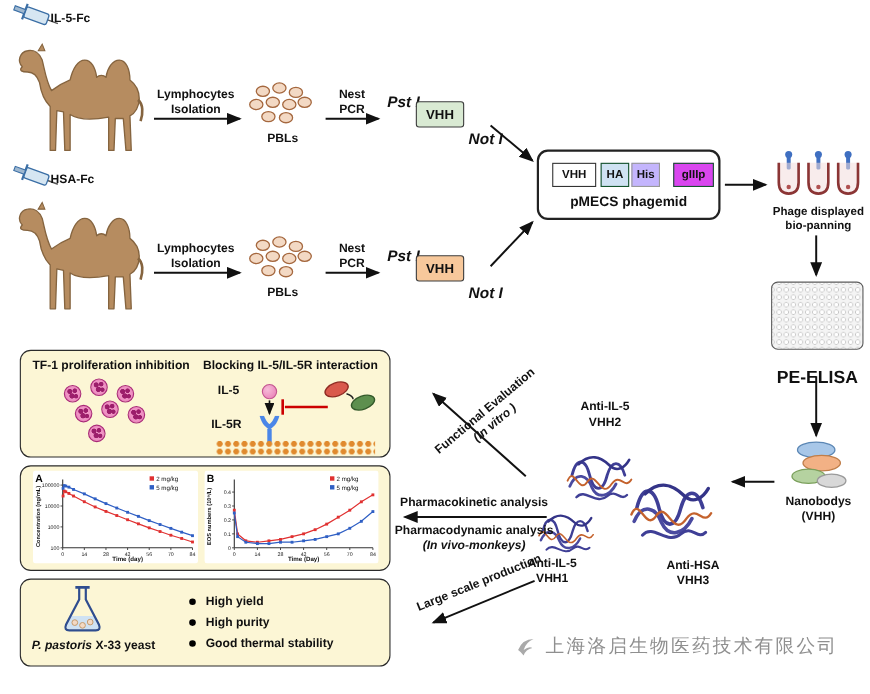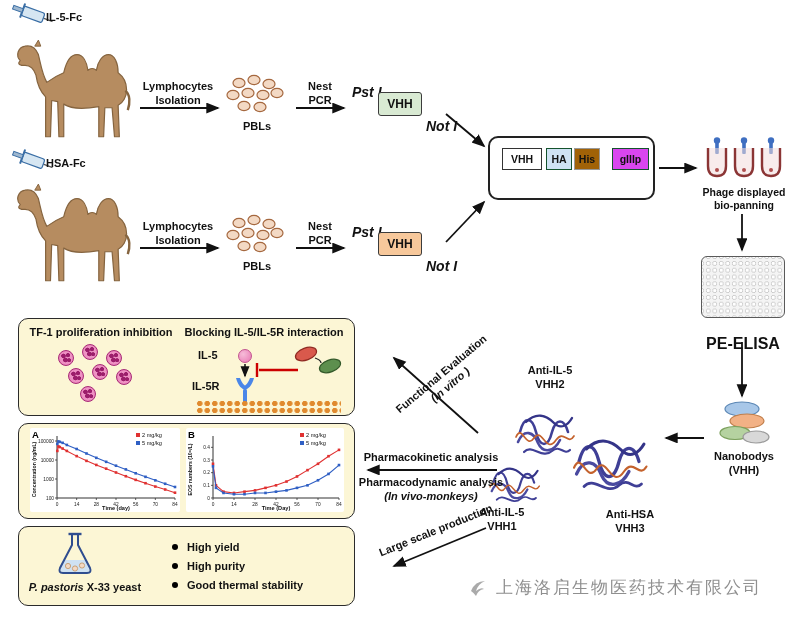--- a/index.html
+++ b/index.html
@@ -158,22 +158,23 @@
     <span style="display:block">PCR</span>
   </div>
 
   <div class="site" style="left:352px;top:224px">Pst I</div>
   <div class="genebox" style="left:378px;top:232px;background:#f7c89b">VHH</div>
   <div class="site" style="left:426px;top:258px">Not I</div>
 
   <div class="abs" style="left:488px;top:136px;width:167px;height:64px;border:2px solid #222;border-radius:10px;background:#fff">
     <div class="tag" style="left:12px;top:10px;width:40px;background:#fff;border-color:#333;border-width:1.5px">VHH</div>
     <div class="tag" style="left:56px;top:10px;width:26px;background:#cfe2f3">HA</div>
-    <div class="tag" style="left:84px;top:10px;width:26px;background:#a16207;border-color:#999">His</div>
+    <div class="tag" style="left:84px;top:10px;width:26px;background:#c4b5fd;border-color:#999">His</div>
     <div class="tag" style="left:122px;top:10px;width:37px;background:#d946ef">gIIIp</div>
+    <div class="abs ctr" style="left:0;top:38px;width:163px;font-weight:bold;font-size:12.5px">pMECS phagemid</div>
   </div>
 
   <svg class="abs" style="left:702px;top:134px" width="84" height="50" viewBox="0 0 84 50">
     <g>
       <g transform="translate(6,0)">
         <rect x="7.2" y="8" width="3.6" height="12" rx="1" fill="#3f6fc1"></rect>
           <circle cx="9" cy="6.5" r="3.2" fill="#3f6fc1"></circle>
         <path d="M0,14 L0,32 Q0,42 9,42 Q18,42 18,32 L18,14" fill="rgba(243,220,220,0.55)" stroke="#8b3535" stroke-width="2.4"></path>
         <circle cx="9" cy="36" r="2" fill="#b05050"></circle>
       </g>

